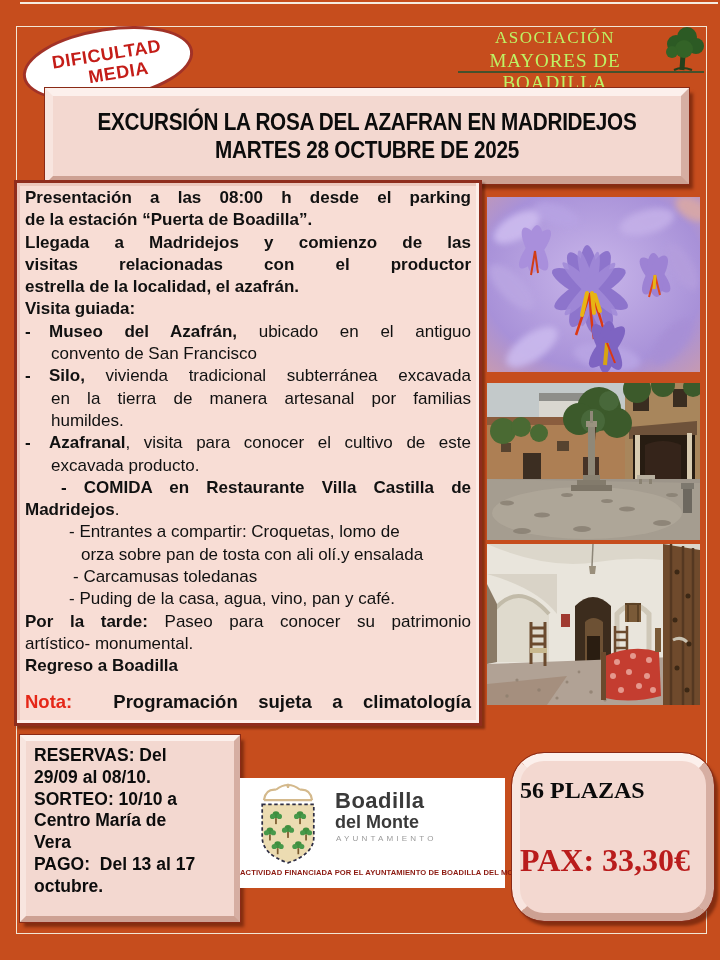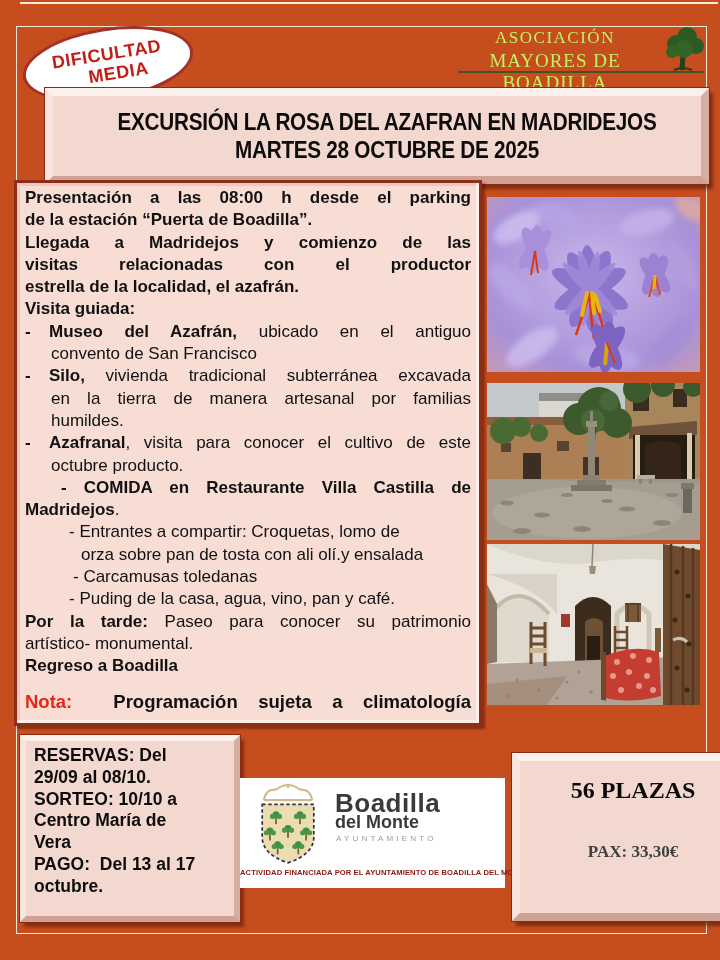--- a/index.html
+++ b/index.html
@@ -18,21 +18,21 @@
 
   
   .assoc{position:absolute;right:18px;top:28px;width:260px;text-align:center;font-family:"Liberation Serif",serif;color:#bef264;}
   .assoc .a1{font-size:17px;letter-spacing:1.5px;margin-right:34px;}
   .assoc .a2{font-size:19px;letter-spacing:1px;margin-top:2px;margin-right:34px;}
   .assoc-rule{position:absolute;left:458px;top:71px;width:246px;border-top:2.5px solid #45512c;}
   .assoc-tree{position:absolute;left:660px;top:26px;width:46px;height:48px;}
 
   
   .bevel{position:absolute;background:#f3d8d0;border:8px solid;border-color:#fcf0ec #d6aea2 #cda193 #f8e5df;
-         outline:1px solid #8a2a16;box-shadow:4px 5px 3px rgba(78,20,6,.55);padding-left:20px;}
+         outline:1px solid #8a2a16;box-shadow:4px 5px 3px rgba(78,20,6,.55);}
   .titlebox{left:45px;top:88px;width:628px;height:80px;display:flex;flex-direction:column;justify-content:center;}
   .titlebox .t{font-weight:bold;color:#0c0c0c;font-size:23px;line-height:28px;text-align:center;
                transform:scaleX(.9);transform-origin:center;letter-spacing:-.3px;white-space:nowrap;}
 
   
   .mainbox{position:absolute;left:14px;top:180px;width:468px;height:546px;background:#f8ddd5;border:3px solid #8f2d1d;
            box-shadow:inset -3px -3px 0 #fdeee9,inset 3px 3px 0 #ecc7bc,3px 3px 2px rgba(60,15,5,.45);
            padding:4px 8px;box-sizing:border-box;}
   .line{font-size:17px;line-height:22.3px;color:#111;white-space:nowrap;}
   .line.j{white-space:normal;text-align:justify;text-align-last:justify;}
@@ -44,29 +44,29 @@
   
   .photo{position:absolute;left:487px;width:213px;overflow:hidden;}
   .photo svg{display:block;}
 
   
   .resbox{left:20px;top:735px;width:220px;height:187px;border-width:6px;padding:4px 0 0 8px;box-sizing:border-box;}
   .resbox .rl{font-weight:bold;font-size:17.5px;line-height:21.8px;color:#0c0c0c;white-space:nowrap;}
 
   
   .fundbox{position:absolute;left:240px;top:778px;width:265px;height:110px;background:#ffffff;}
-  .fund-name1{position:absolute;left:95px;top:10px;font-size:26px;font-weight:bold;color:#3a3a3a;letter-spacing:.5px;}
+  .fund-name1{position:absolute;left:95px;top:10px;font-size:22px;font-weight:bold;color:#3a3a3a;letter-spacing:.5px;}
   .fund-name2{position:absolute;left:95px;top:34px;font-size:18px;font-weight:bold;color:#3a3a3a;}
   .fund-name3{position:absolute;left:96px;top:56px;font-size:8px;color:#9a9a9a;letter-spacing:3.2px;}
   .fund-note{position:absolute;left:0;right:0;top:90px;text-align:center;font-size:7.6px;font-weight:bold;color:#8b180f;letter-spacing:.1px;white-space:nowrap;}
 
   
-  .plazabox{left:512px;top:753px;width:186px;height:152px;display:flex;flex-direction:column;align-items:center;}
+  .plazabox{left:512px;top:753px;width:186px;height:152px;display:flex;flex-direction:column;align-items:flex-start;border-radius:32px;}
   .plazabox .p1{margin-top:16px;font-family:"Liberation Serif",serif;font-weight:bold;font-size:24px;color:#0b0b0b;}
-  .plazabox .p2{margin-top:38px;font-family:"Liberation Serif",serif;font-weight:bold;font-size:17px;color:#404040;}
+  .plazabox .p2{margin-top:38px;font-family:"Liberation Serif",serif;font-weight:bold;font-size:32px;color:#b91c1c;}
 </style>
 </head>
 <body>
 
 <div id="page">
 
   <div class="topline"></div>
   <div class="frame"></div>
 
   <div class="oval">
@@ -100,21 +100,21 @@
       <div class="line j"><span class="b">Llegada a Madridejos y comienzo de las</span></div>
       <div class="line j"><span class="b">visitas relacionadas con el productor</span></div>
       <div class="line"><span class="b">estrella de la localidad, el azafrán.</span></div>
       <div class="line"><span class="b">Visita guiada:</span></div>
       <div class="line j"><span class="dash">-</span><span class="b">Museo del Azafrán,</span><span> ubicado en el antiguo</span></div>
       <div class="line" style="padding-left: 26px;"><span>convento de San Francisco</span></div>
       <div class="line j"><span class="dash">-</span><span class="b">Silo,</span><span> vivienda tradicional subterránea excavada</span></div>
       <div class="line j" style="padding-left: 26px;"><span>en la tierra de manera artesanal por familias</span></div>
       <div class="line" style="padding-left: 26px;"><span>humildes.</span></div>
       <div class="line j"><span class="dash">-</span><span class="b">Azafranal</span><span>, visita para conocer el cultivo de este</span></div>
-      <div class="line" style="padding-left: 26px;"><span>octubre producto.</span></div>
+      <div class="line" style="padding-left: 26px;"><span>excavada producto.</span></div>
       <div class="line j" style="padding-left: 36px;"><span class="b">- COMIDA en Restaurante Villa Castilla de</span></div>
       <div class="line"><span class="b">Madridejos</span><span>.</span></div>
       <div class="line" style="padding-left: 44px;"><span>- Entrantes a compartir: Croquetas, lomo de</span></div>
       <div class="line" style="padding-left: 56px;"><span>orza sobre pan de tosta con ali olí.y ensalada</span></div>
       <div class="line" style="padding-left: 48px;"><span>- Carcamusas toledanas</span></div>
       <div class="line" style="padding-left: 44px;"><span>- Puding de la casa, agua, vino, pan y café.</span></div>
       <div class="line j"><span class="b">Por la tarde:</span><span> Paseo para conocer su patrimonio</span></div>
       <div class="line"><span>artístico- monumental.</span></div>
       <div class="line"><span class="b">Regreso a Boadilla</span></div>
       <div class="line j big"><span class="red">Nota:</span><span class="b">&nbsp; Programación sujeta a climatología</span></div>

